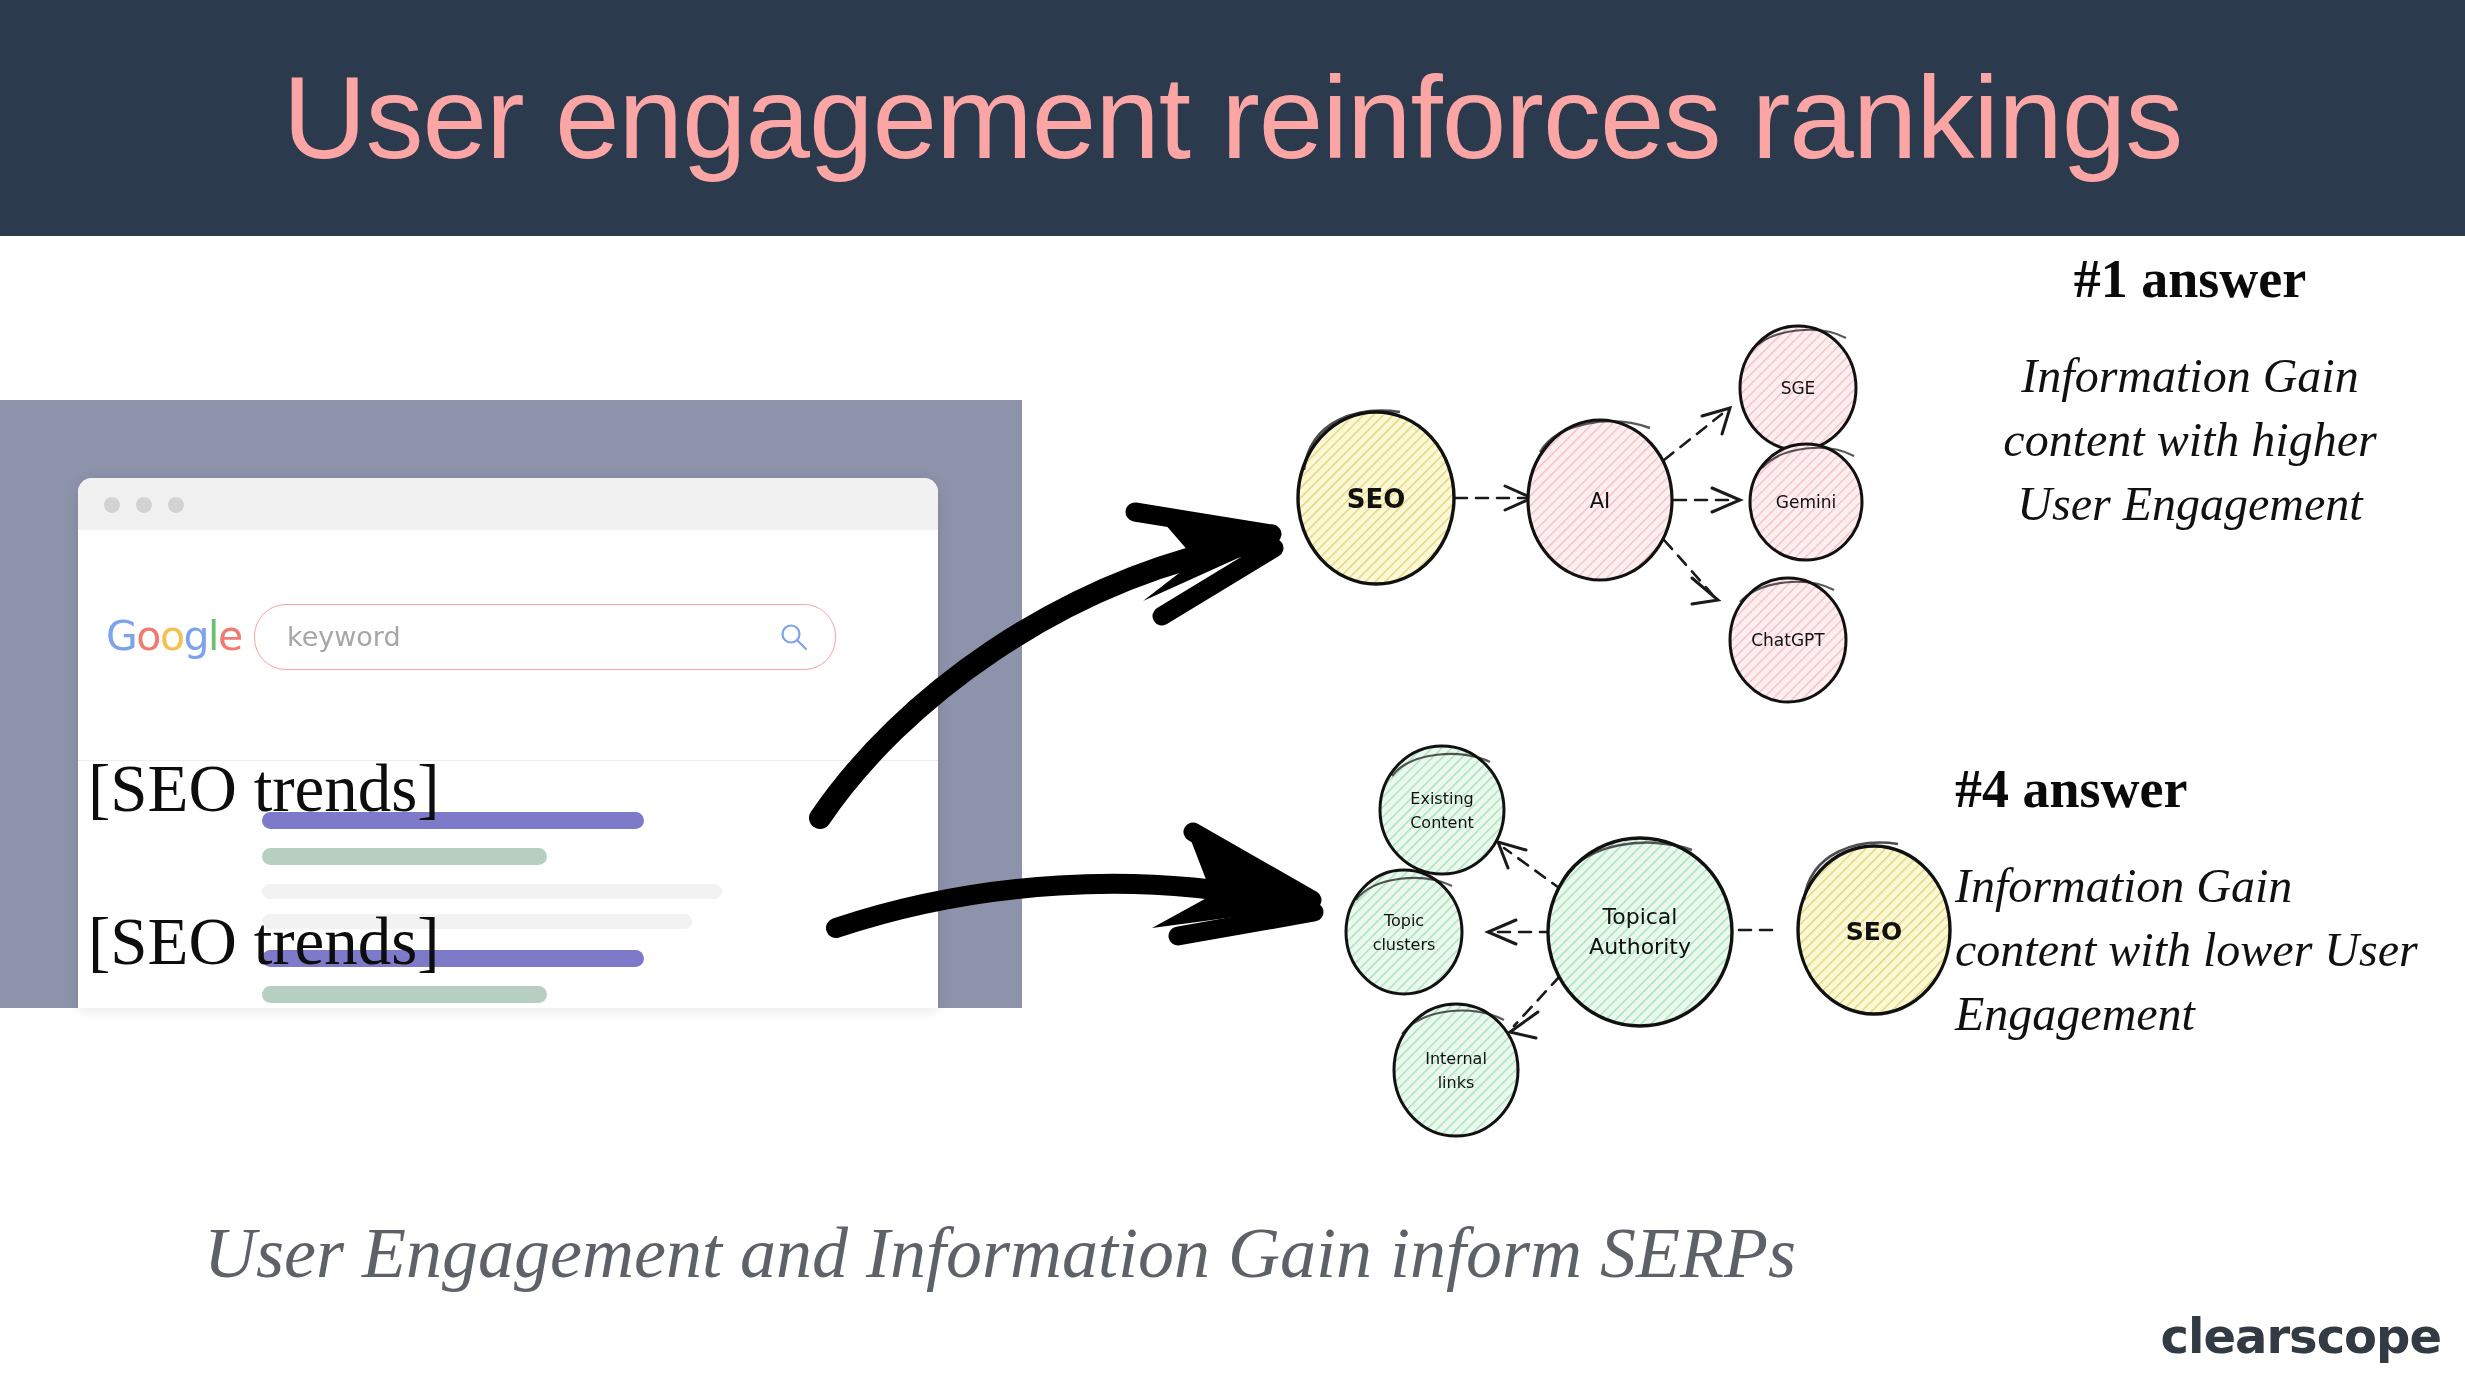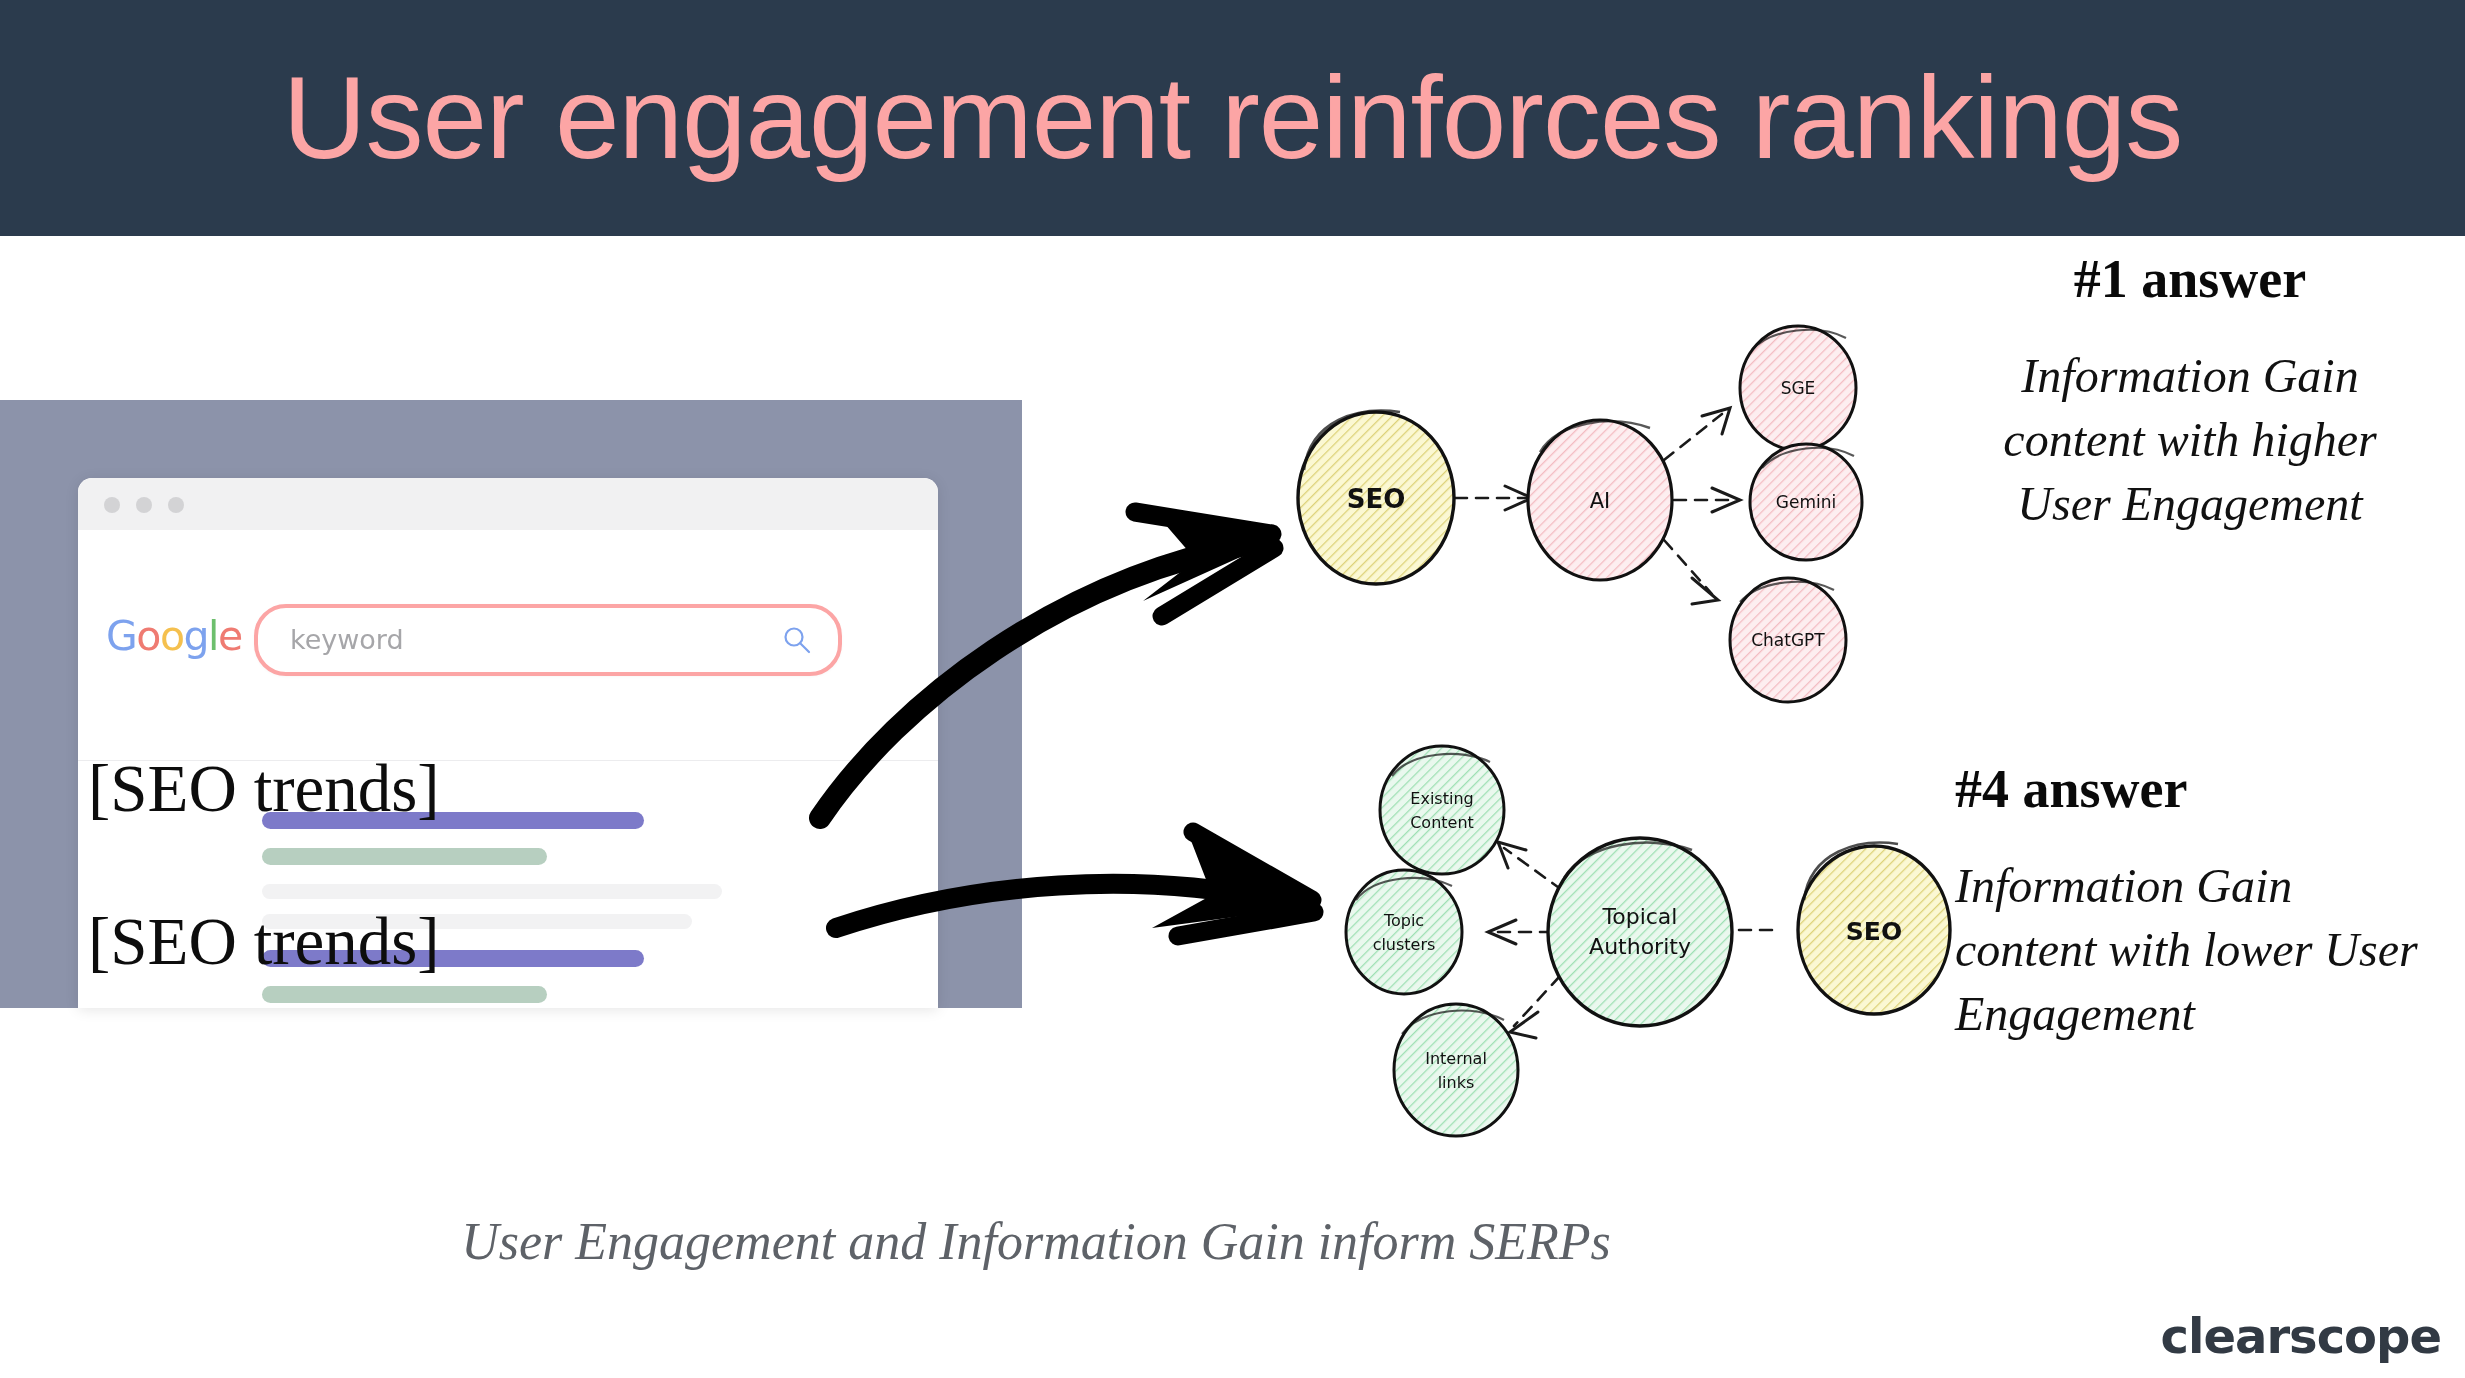--- a/index.html
+++ b/index.html
@@ -51,21 +51,21 @@
   .google-logo{
     position:absolute;left:28px;top:86px;
     font-family:"DejaVu Sans", sans-serif;
     font-size:41px;font-weight:400;letter-spacing:-1.5px;
     line-height:41px;white-space:nowrap;
   }
   .google-logo span{display:inline-block;}
 
   .searchbar{
     position:absolute;left:176px;top:74px;width:580px;height:64px;
-    border:4px solid #fca5a5;border-radius:32px;background:#fff;
+    border:1px solid #fca5a5;border-radius:32px;background:#fff;
     box-shadow:0 1px 3px rgba(0,0,0,.03);
   }
   .search-placeholder{
     position:absolute;left:32px;top:0;height:64px;line-height:64px;
     color:#a6a6a9;font-size:27px;font-family:"DejaVu Sans", sans-serif;
   }
   .search-icon{position:absolute;right:26px;top:17px;width:30px;height:30px;}
 
   .serp-divider{
     position:absolute;left:0;top:230px;width:860px;height:1px;background:#ececee;
@@ -109,21 +109,21 @@
   .answer-body{
     font-family:"Liberation Serif", serif;
     font-style:italic;font-size:48px;line-height:1.33;color:#111;
   }
 
   
   .caption{
     position:absolute;left:0;top:1212px;width:2000px;
     text-align:center;
     font-family:"Liberation Serif", serif;
-    font-style:italic;font-size:52px;color:#5e6268;white-space:nowrap;padding-left:36px;
+    font-style:italic;font-size:72px;color:#5e6268;white-space:nowrap;
   }
 
   
   .brand{
     position:absolute;right:24px;bottom:14px;
     font-family:"DejaVu Sans", sans-serif;
     font-size:48px;font-weight:bold;color:#323a44;letter-spacing:-1px;
   }
 </style>
 </head>

